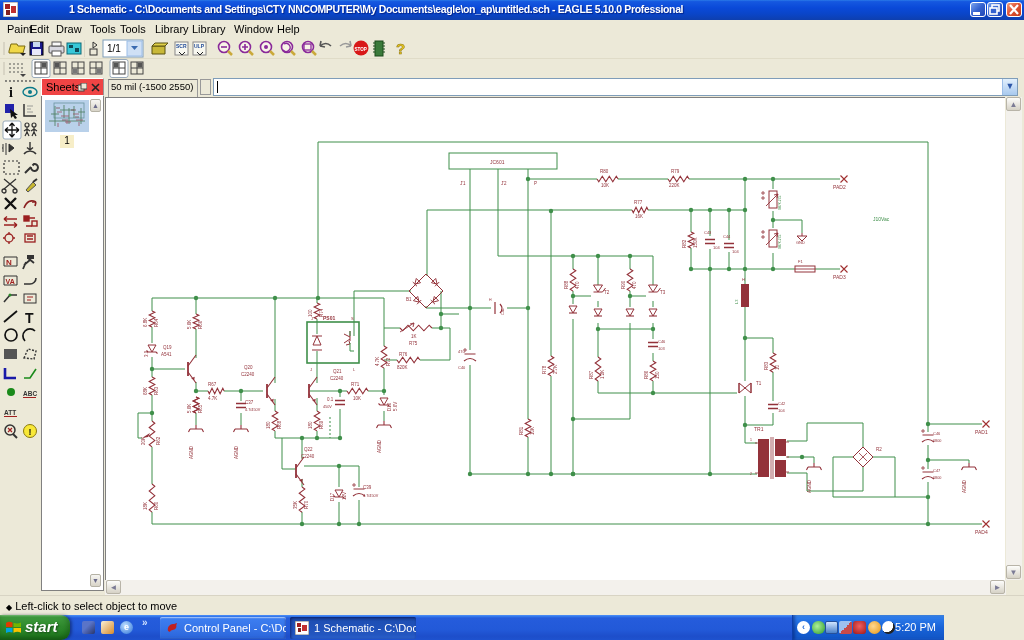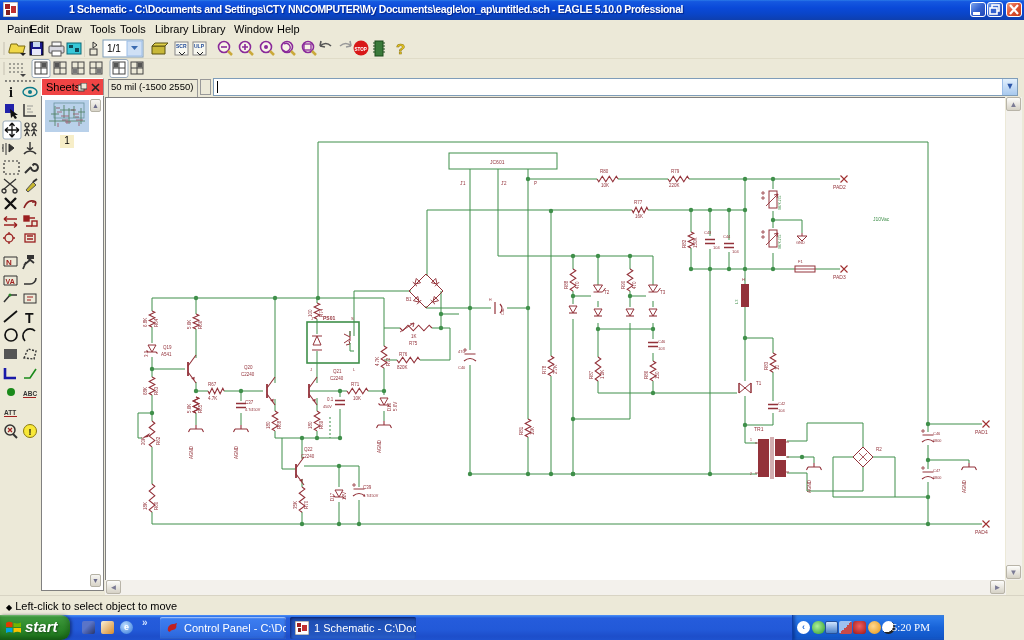--- a/index.html
+++ b/index.html
@@ -54,21 +54,21 @@
   color:#fff; font-style:italic; font-weight:bold; font-size:15px; box-shadow:inset -2px -3px 6px rgba(0,40,0,.35), 2px 0 3px rgba(0,0,30,.4); }
 #startbtn .stxt { position:absolute; left:25px; top:3px; text-shadow:1px 1px 2px #1a4a1a; }
 .taskbtn { position:absolute; top:2px; height:22px; border-radius:2px; font-size:11px; color:#fff; overflow:hidden; white-space:nowrap;
   background:linear-gradient(180deg,#5a95f5 0%,#3c7df0 10%,#3674e8 50%,#2c67dc 90%,#3a7cef 100%); box-shadow:inset 0 1px 1px rgba(255,255,255,.45), inset -1px -1px 2px rgba(0,0,80,.3); }
 .taskbtn.active { background:linear-gradient(180deg,#18439e 0%,#1e4fb4 20%,#2356c0 80%,#2a60cc 100%); box-shadow:inset 1px 1px 3px rgba(0,0,60,.55); }
 .taskbtn .ti { position:absolute; left:5px; top:4px; width:14px; height:14px; }
 .taskbtn .tt { position:absolute; left:24px; top:5px; }
 #tray { position:absolute; right:0; top:0; width:152px; height:25px;
   background:linear-gradient(180deg,#4a9af6 0%,#2d7ceb 8%,#1863d8 50%,#1257c8 90%,#1a60d2 100%);
   border-left:1px solid #0c3ea8; box-shadow:inset 2px 0 3px rgba(0,10,80,.4); color:#fff; font-size:11px; }
-#clock { position:absolute; right:14px; top:6px;font-family:Liberation Serif, serif; }
+#clock { position:absolute; right:8px; top:6px; }
 .tico { position:absolute; top:6px; width:13px; height:13px; border-radius:2px; font-size:9px; line-height:13px; text-align:center; }
 </style>
 </head>
 <body>
 <div id="screen">
 
   <div id="titlebar">
     <svg class="ticon" viewBox="0 0 15 15">
         <rect x="0" y="0" width="15" height="15" fill="#fff"></rect>
         <rect x="0" y="0" width="15" height="15" fill="none" stroke="#888"></rect>

